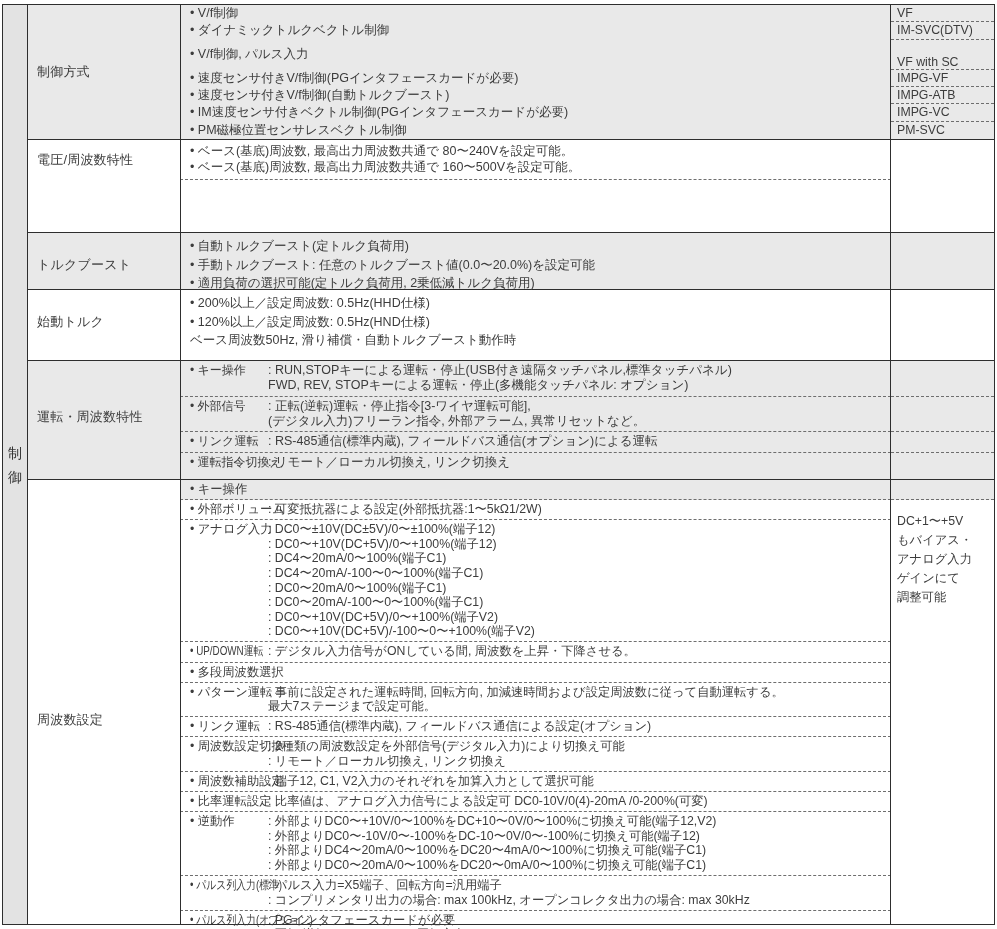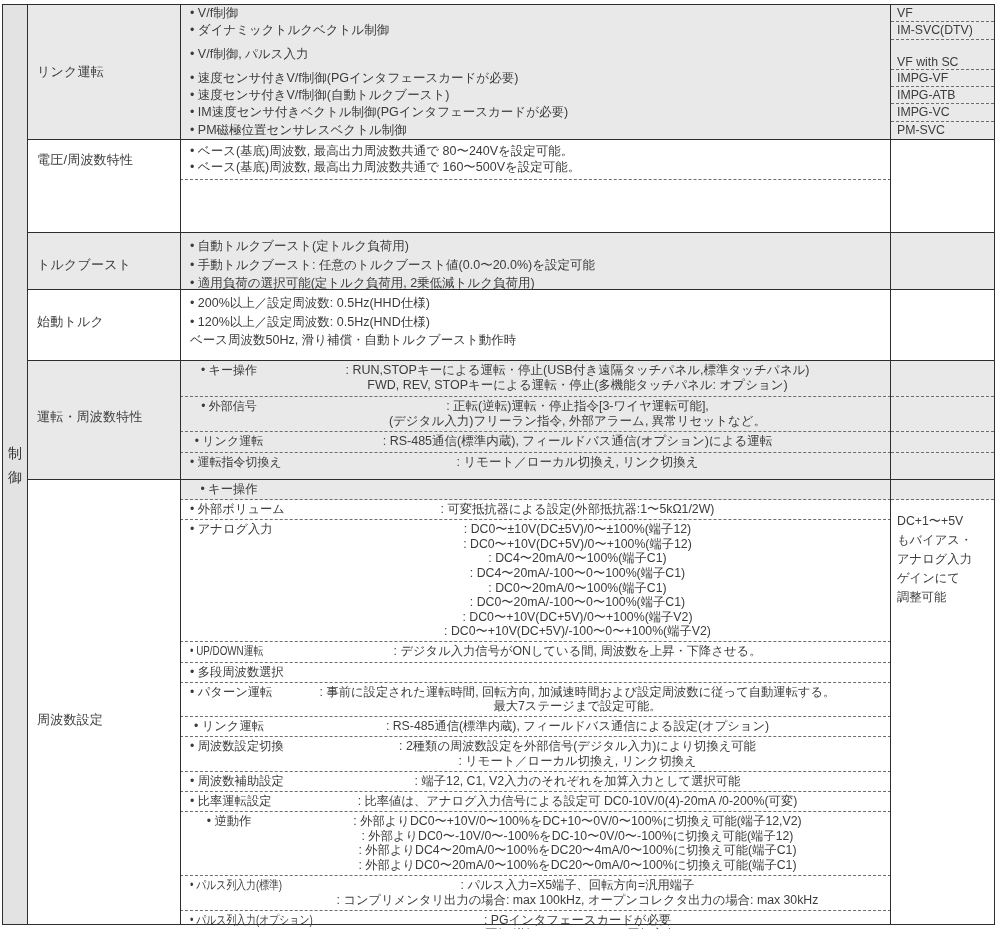--- a/index.html
+++ b/index.html
@@ -32,21 +32,21 @@
   .hcell{grid-column:1;display:flex;align-items:center;padding:4px 4px 4px 9px;
          font-size:13px;letter-spacing:0.2px;box-sizing:border-box;}
   
   .bline{grid-column:2;padding:0 6px 0 10px;font-size:12.5px;display:flex;align-items:center;box-sizing:border-box;}
   .section{grid-column:2;padding:4px 6px 4px 10px;font-size:12.5px;line-height:15.5px;
            white-space:pre-line;box-sizing:border-box;}
   .section.dashed{border-bottom:1px dashed #6e6e6e;}
   .r2 .section,.r3 .section{line-height:18.5px;padding-bottom:4px;}
   
   .item{grid-column:2;display:flex;align-items:flex-start;padding:2px 4px 2.5px 10px;
-        font-size:12.5px;box-sizing:border-box;text-align:center;}
+        font-size:12.5px;box-sizing:border-box;}
   .item.dashed{border-bottom:1px dashed #6e6e6e;}
   .item.shaded{background:#e9e9e9;}
   .ilabel{flex:0 0 78px;width:78px;font-size:12px;white-space:nowrap;line-height:15px;}
   .ilabel.condensed{transform:scaleX(0.8);transform-origin:left center;}
   .idesc{flex:1;white-space:pre-line;line-height:15px;min-width:0;}
   .r5 .ilabel,.r5 .idesc{line-height:14.6px;font-size:12.3px;}
   
   .ccell{grid-column:3;font-size:12.3px;display:flex;align-items:center;
          padding:0 3px 0 6px;box-sizing:border-box;}
   .ccell.dashed{border-bottom:1px dashed #6e6e6e;}
@@ -58,21 +58,21 @@
 <body>
 
 <div class="page">
   <div class="spec-table">
     <div class="groupcol">
         <span>制</span>
         <span>御</span>
       </div>
     <div class="rows">
         <div class="row r0 shaded" style="grid-template-rows: repeat(7, 1fr);">
-          <div class="hcell" style="grid-row: 1 / 8;">リンク運転</div>
+          <div class="hcell" style="grid-row: 1 / 8;">制御方式</div>
           <div class="bline" style="grid-row: 1;">• V/f制御</div>
           <div class="bline" style="grid-row: 2;">• ダイナミックトルクベクトル制御</div>
           <div class="bline" style="grid-row: 3;">• V/f制御, パルス入力</div>
           <div class="bline" style="grid-row: 4;">• 速度センサ付きV/f制御(PGインタフェースカードが必要)</div>
           <div class="bline" style="grid-row: 5;">• 速度センサ付きV/f制御(自動トルクブースト)</div>
           <div class="bline" style="grid-row: 6;">• IM速度センサ付きベクトル制御(PGインタフェースカードが必要)</div>
           <div class="bline" style="grid-row: 7;">• PM磁極位置センサレスベクトル制御</div>
           <div class="ccell dashed" style="grid-row: 1;">VF</div>
           <div class="ccell dashed" style="grid-row: 2;">IM-SVC(DTV)</div>
           <div class="ccell dashed" style="grid-row: 3; margin-top: 15px;">VF with SC</div>

